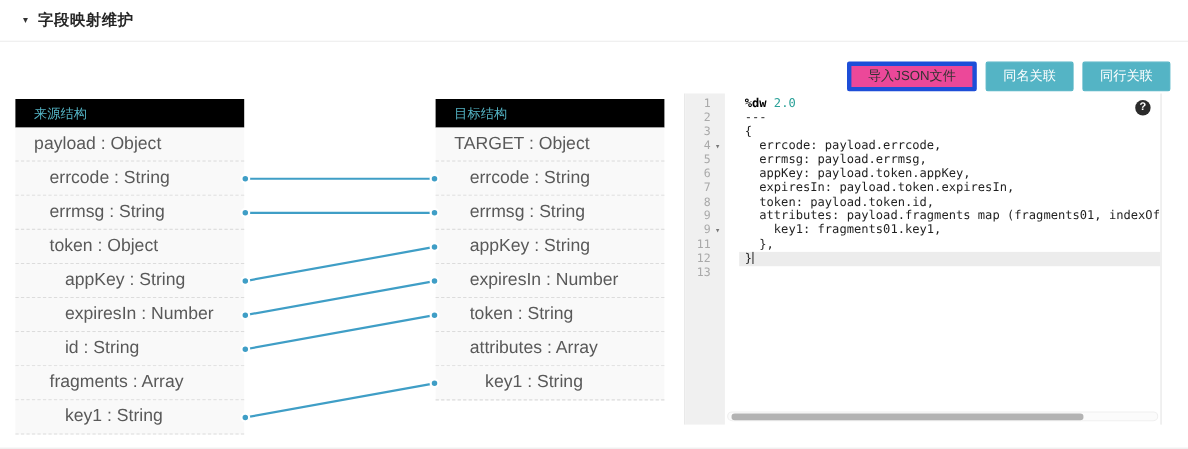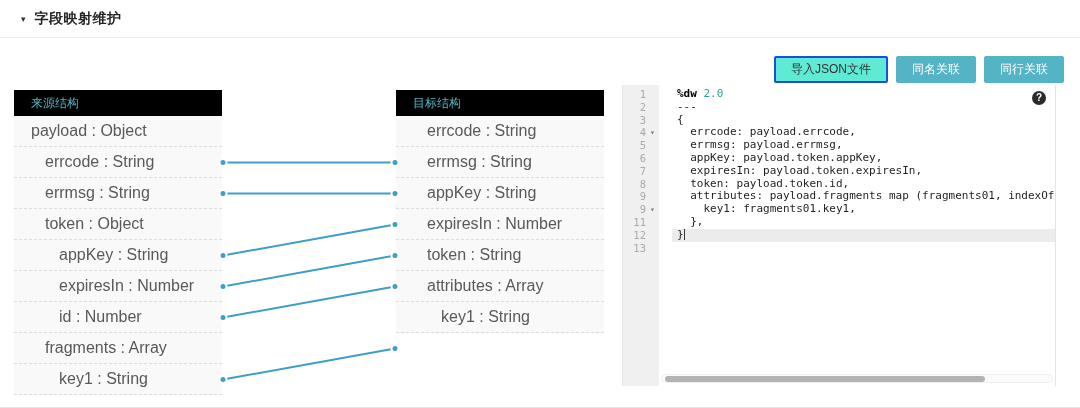--- a/index.html
+++ b/index.html
@@ -11,21 +11,21 @@
   
   .hdr { position:absolute; left:0; top:0; width:1080px; height:38px;
          border-bottom:1px solid #ededed; display:flex; align-items:center; padding-left:21px; }
   .tri { font-size:9px; color:#333; margin-right:9px; cursor:pointer; }
   .hdr-title { font-size:14px; font-weight:700; color:#262626; letter-spacing:.5px; }
 
   
   .toolbar { position:absolute; top:56px; right:16px; display:flex; gap:8px; }
   .btn { height:27px; padding:0 15px; font-size:12px; border-radius:2px; cursor:pointer;
          font-family:"Liberation Sans",sans-serif; }
-  .btn.outline { background:#5eead4; border:2px solid #1d4ed8; color:#333; }
+  .btn.outline { background:#ec4899; border:4px solid #1d4ed8; color:#333; }
   .btn.primary { background:#54b4c5; border:1px solid #54b4c5; color:#fff; }
 
   
   .panel { position:absolute; top:90px; width:208px; }
   .panel.src { left:14px; }
   .panel.tgt { left:396px; }
   .panel-hdr { height:26px; line-height:26px; background:#000000; color:#54b4c5;
                font-size:12px; padding-left:17px; }
   .row { height:31px; line-height:30px; background:#f9f9f9; border-bottom:1px dashed #dcdcdc;
          font-size:16px; color:#595959; overflow:hidden; white-space:nowrap; }
@@ -78,29 +78,30 @@
 
   <div class="panel src">
     <div class="panel-hdr">来源结构</div>
     <div id="srcRows">
         <div class="row"><span style="padding-left: 17px;">payload : Object</span></div>
         <div class="row"><span style="padding-left: 31px;">errcode : String</span></div>
         <div class="row"><span style="padding-left: 31px;">errmsg : String</span></div>
         <div class="row"><span style="padding-left: 31px;">token : Object</span></div>
         <div class="row"><span style="padding-left: 45px;">appKey : String</span></div>
         <div class="row"><span style="padding-left: 45px;">expiresIn : Number</span></div>
-        <div class="row"><span style="padding-left: 45px;">id : Number</span></div>
+        <div class="row"><span style="padding-left: 45px;">id : String</span></div>
         <div class="row"><span style="padding-left: 31px;">fragments : Array</span></div>
         <div class="row"><span style="padding-left: 45px;">key1 : String</span></div>
       </div>
   </div>
 
   <div class="panel tgt">
     <div class="panel-hdr">目标结构</div>
     <div id="tgtRows">
+        <div class="row"><span style="padding-left: 17px;">TARGET : Object</span></div>
         <div class="row"><span style="padding-left: 31px;">errcode : String</span></div>
         <div class="row"><span style="padding-left: 31px;">errmsg : String</span></div>
         <div class="row"><span style="padding-left: 31px;">appKey : String</span></div>
         <div class="row"><span style="padding-left: 31px;">expiresIn : Number</span></div>
         <div class="row"><span style="padding-left: 31px;">token : String</span></div>
         <div class="row"><span style="padding-left: 31px;">attributes : Array</span></div>
         <div class="row"><span style="padding-left: 45px;">key1 : String</span></div>
       </div>
   </div>
 

